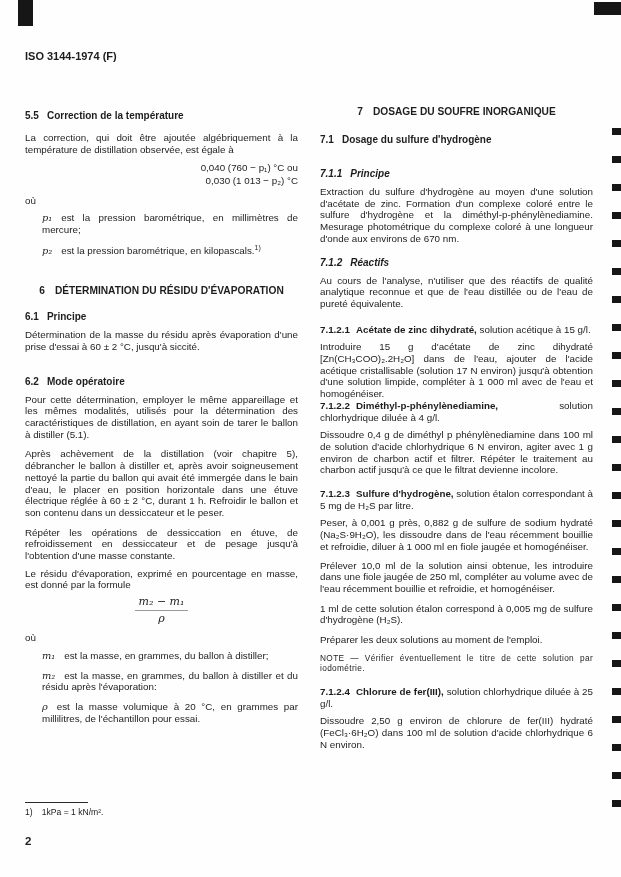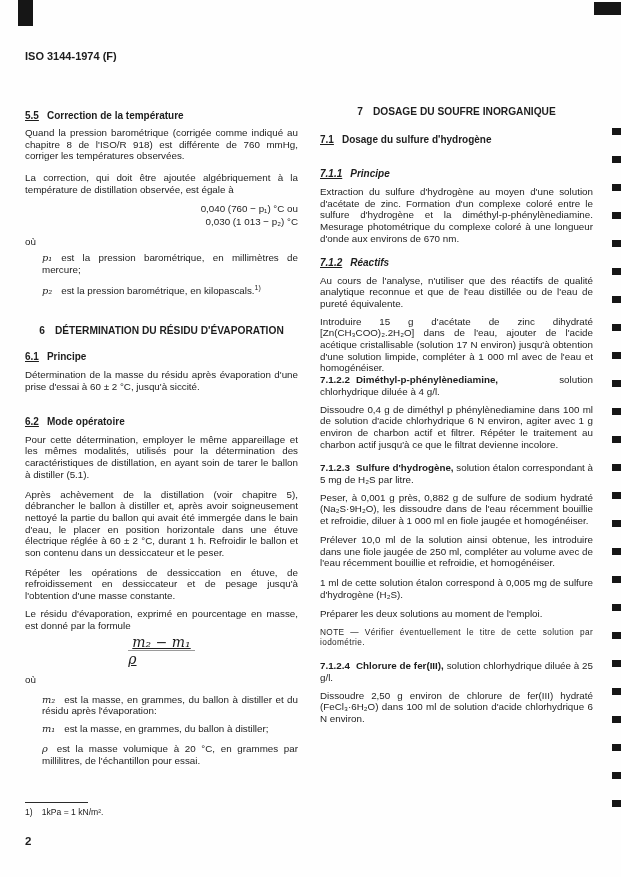--- a/index.html
+++ b/index.html
@@ -7,33 +7,33 @@
     width:621px; height:877px; position:relative; overflow:hidden;
     background:#fefefe; color:#1d1d1d;
     font-family:"Liberation Sans","DejaVu Sans",sans-serif;
   }
   .col { position:absolute; top:0; width:273px; font-size:9.8px; line-height:11.7px; }
   .col-left  { left:25px;  padding-top:110px; }
   .col-right { left:320px; padding-top:106px; }
   p { margin:0; text-align:justify; }
   .h1 { font-weight:bold; font-size:10.2px; line-height:12px; text-align:center; }
   .h2 { font-weight:bold; font-size:10px;  line-height:12px; text-align:left; }
-  .h1 .num { margin-right:10px; } .h2 .num { margin-right:8px;text-decoration:underline; }
+  .h1 .num { margin-right:10px; } .h2 .num { margin-right:8px; }
   .h3 { line-height:11.7px; }
   .h3 .num { font-weight:bold; margin-right:6px; }
   .h3 .term { font-weight:bold; }
   .hi .num { font-weight:bold; font-style:italic; margin-right:8px; }
   .hi .title { font-style:italic; }
   .doc-ref { position:absolute; left:25px; top:50px; font-weight:bold; font-size:11px; }
   .centered { text-align:right; line-height:13px; }
   .def { margin-left:17px; }
   .sym { font-style:italic; font-family:"DejaVu Serif","Liberation Serif",serif; margin-right:9px; }
   .fraction { text-align:center; }
-  .frac-inner { display:inline-block; text-align:left; font-style:italic;
-                font-family:"DejaVu Serif","Liberation Serif",serif; font-size:14px; line-height:12px;text-decoration:underline; }
+  .frac-inner { display:inline-block; text-align:center; font-style:italic;
+                font-family:"DejaVu Serif","Liberation Serif",serif; font-size:11px; line-height:12px; }
   .frac-num { display:block; padding:0 4px 2px; }
   .frac-den { display:block; border-top:1px solid #9a9a9a; padding-top:2px; }
   .note { font-size:8.3px; line-height:10px; letter-spacing:0.35px; }
   sup { font-size:7px; vertical-align:super; line-height:0; }
   .footnote-rule { position:absolute; left:25px; top:802px; width:63px; border-top:1.2px solid #2a2a2a; }
   .footnote { position:absolute; left:25px; top:807px; font-size:8.6px; }
   .footnote .fn-marker { margin-right:9px; }
   .page-num { position:absolute; left:25px; top:835px; font-weight:bold; font-size:11.5px; }
   .mark-tl { position:absolute; left:18px; top:0; width:15px; height:26px; background:#161616; }
   .mark-tr { position:absolute; right:0; top:2px; width:27px; height:13px; background:#161616; }
@@ -69,21 +69,20 @@
     <div class="edge-dash" style="top: 716px;"></div>
     <div class="edge-dash" style="top: 744px;"></div>
     <div class="edge-dash" style="top: 772px;"></div>
     <div class="edge-dash" style="top: 800px;"></div>
   </div>
 
 <div class="doc-ref">ISO 3144-1974 (F)</div>
 
 <div class="col col-left">
   <p class="h2"><span class="num">5.5</span><span>Correction de la température</span></p>
-  <p style="margin-top:5px">Quand la pression barométrique (corrigée comme indiqué au chapitre 8 de l'ISO/R 918) est différente de 760 mmHg, corriger les températures observées.</p>
   <p style="margin-top:10px">La correction, qui doit être ajoutée algébriquement à la température de distillation observée, est égale à</p>
   <p class="centered" style="margin-top:6px">0,040 (760 − p₁) °C ou</p>
   <p class="centered">0,030 (1 013 − p₂) °C</p>
   <p style="margin-top:8px;text-align:left">où</p>
   <p class="def" style="margin-top:5px"><span class="sym">p₁</span><span>est la pression barométrique, en millimètres de mercure;</span></p>
   <p class="def" style="margin-top:9px"><span class="sym">p₂</span><span>est la pression barométrique, en kilopascals.</span><sup>1)</sup></p>
 
   <p class="h1" style="margin-top:29px"><span class="num">6</span><span>DÉTERMINATION DU RÉSIDU D'ÉVAPORATION</span></p>
   <p class="h2" style="margin-top:14px"><span class="num">6.1</span><span>Principe</span></p>
   <p style="margin-top:6px">Détermination de la masse du résidu après évaporation d'une prise d'essai à 60 ± 2 °C, jusqu'à siccité.</p>
@@ -92,33 +91,34 @@
   <p style="margin-top:8px">Après achèvement de la distillation (voir chapitre 5), débrancher le ballon à distiller et, après avoir soigneusement nettoyé la partie du ballon qui avait été immergée dans le bain d'eau, le placer en position horizontale dans une étuve électrique réglée à 60 ± 2 °C, durant 1 h. Refroidir le ballon et son contenu dans un dessiccateur et le peser.</p>
   <p style="margin-top:8px">Répéter les opérations de dessiccation en étuve, de refroidissement en dessiccateur et de pesage jusqu'à l'obtention d'une masse constante.</p>
   <p style="margin-top:6px">Le résidu d'évaporation, exprimé en pourcentage en masse, est donné par la formule</p>
   <div class="fraction" style="margin-top:5px">
     <span class="frac-inner">
       <span class="frac-num">m₂ − m₁</span>
       <span class="frac-den">ρ</span>
     </span>
   </div>
   <p style="margin-top:7px;text-align:left">où</p>
+  <p class="def" style="margin-top:6px"><span class="sym">m₁</span><span>est la masse, en grammes, du ballon à distiller;</span></p>
   <p class="def" style="margin-top:8px"><span class="sym">m₂</span><span>est la masse, en grammes, du ballon à distiller et du résidu après l'évaporation:</span></p>
-  <p class="def" style="margin-top:6px"><span class="sym">m₁</span><span>est la masse, en grammes, du ballon à distiller;</span></p>
   <p class="def" style="margin-top:8px"><span class="sym">ρ</span><span>est la masse volumique à 20 °C, en grammes par millilitres, de l'échantillon pour essai.</span></p>
 </div>
 
 <div class="col col-right">
   <p class="h1"><span class="num">7</span><span>DOSAGE DU SOUFRE INORGANIQUE</span></p>
   <p class="h2" style="margin-top:16px"><span class="num">7.1</span><span>Dosage du sulfure d'hydrogène</span></p>
   <p class="h2 hi" style="margin-top:22px"><span class="num">7.1.1</span><span class="title">Principe</span></p>
   <p style="margin-top:6px">Extraction du sulfure d'hydrogène au moyen d'une solution d'acétate de zinc. Formation d'un complexe coloré entre le sulfure d'hydrogène et la diméthyl-p-phénylènediamine. Mesurage photométrique du complexe coloré à une longueur d'onde aux environs de 670 nm.</p>
   <p class="h2 hi" style="margin-top:12px"><span class="num">7.1.2</span><span class="title">Réactifs</span></p>
   <p style="margin-top:6px">Au cours de l'analyse, n'utiliser que des réactifs de qualité analytique reconnue et que de l'eau distillée ou de l'eau de pureté équivalente.</p>
 
+  <p class="h3" style="margin-top:14px"><span class="num">7.1.2.1</span><span class="term">Acétate de zinc dihydraté,</span> <span>solution acétique à 15 g/l.</span></p>
   <p style="margin-top:6px">Introduire 15 g d'acétate de zinc dihydraté [Zn(CH₃COO)₂.2H₂O] dans de l'eau, ajouter de l'acide acétique cristallisable (solution 17 N environ) jusqu'à obtention d'une solution limpide, compléter à 1 000 ml avec de l'eau et homogénéiser.</p>
 
   <p class="h3" style="margin-top:0"><span class="num">7.1.2.2</span><span class="term">Diméthyl-p-phénylènediamine,</span> <span>solution chlorhydrique diluée à 4 g/l.</span></p>
   <p style="margin-top:6px">Dissoudre 0,4 g de diméthyl p phénylènediamine dans 100 ml de solution d'acide chlorhydrique 6 N environ, agiter avec 1 g environ de charbon actif et filtrer. Répéter le traitement au charbon actif jusqu'à ce que le filtrat devienne incolore.</p>
 
   <p class="h3" style="margin-top:12px"><span class="num">7.1.2.3</span><span class="term">Sulfure d'hydrogène,</span> <span>solution étalon correspondant à 5 mg de H₂S par litre.</span></p>
   <p style="margin-top:6px">Peser, à 0,001 g près, 0,882 g de sulfure de sodium hydraté (Na₂S·9H₂O), les dissoudre dans de l'eau récemment bouillie et refroidie, diluer à 1 000 ml en fiole jaugée et homogénéiser.</p>
   <p style="margin-top:7px">Prélever 10,0 ml de la solution ainsi obtenue, les introduire dans une fiole jaugée de 250 ml, compléter au volume avec de l'eau récemment bouillie et refroidie, et homogénéiser.</p>
   <p style="margin-top:8px">1 ml de cette solution étalon correspond à 0,005 mg de sulfure d'hydrogène (H₂S).</p>
   <p style="margin-top:8px">Préparer les deux solutions au moment de l'emploi.</p>

